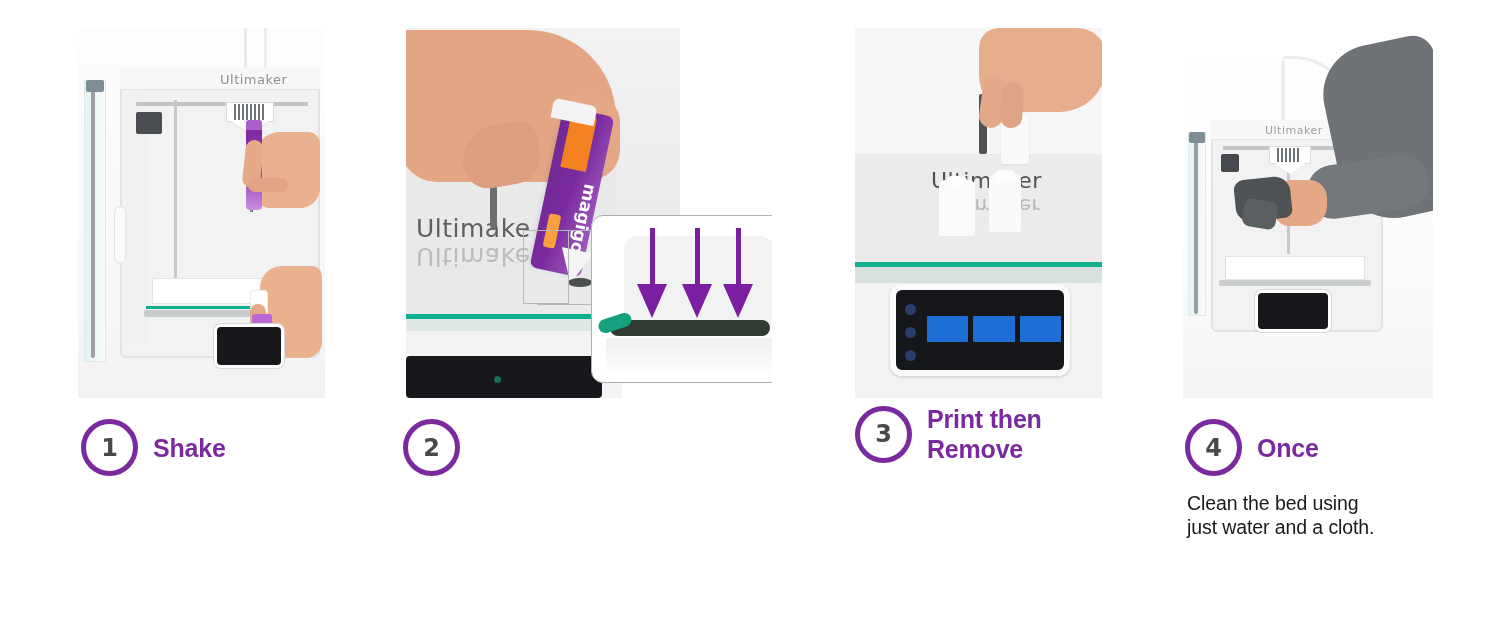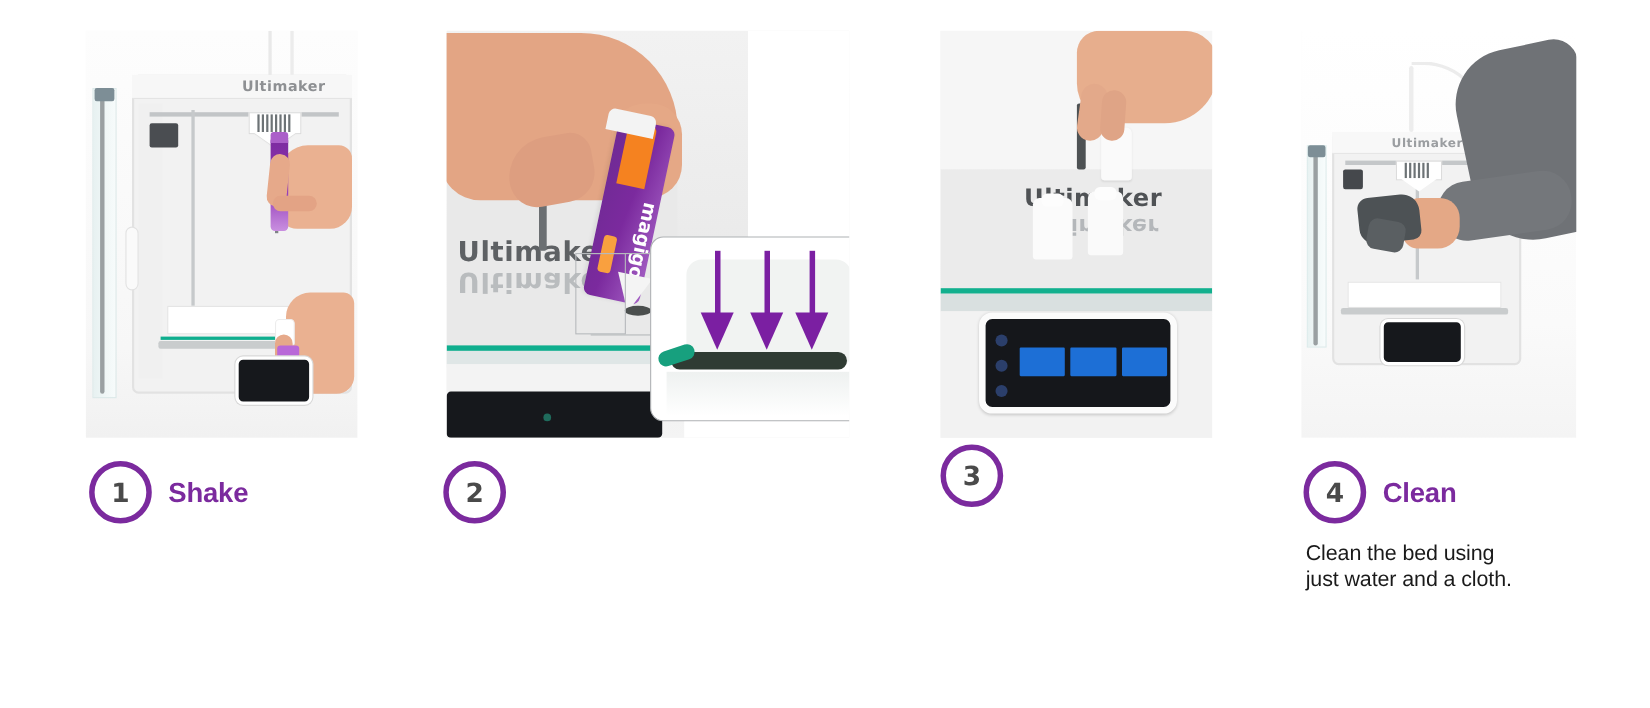--- a/index.html
+++ b/index.html
@@ -38,21 +38,21 @@
   .pr-body {
     position: absolute;
     background: #f2f2f2;
     border: 2px solid #e2e2e2;
     border-radius: 6px;
     box-sizing: border-box;
   }
   .brand {
     position: absolute;
     color: #8e9093;
-    font-weight: bold;
+    font-weight: normal;
     letter-spacing: .5px;
     white-space: nowrap;
     font-family: "DejaVu Sans", sans-serif;
   }
   .head-block {
     position: absolute;
     background: #ffffff;
     border: 1px solid #dcdcdc;
     box-sizing: border-box;
   }
@@ -475,22 +475,24 @@
     <div class="badge">1</div>
     <div class="step-title">Shake</div>
   </div>
 
   <div class="step-head h2">
     <div class="badge">2</div>
   </div>
 
   <div class="step-head h3">
     <div class="badge">3</div>
+    <div class="step-title">Print then
+Remove</div>
   </div>
 
   <div class="step-head h4">
     <div class="badge">4</div>
-    <div class="step-title">Clean</div>
+    <div class="step-title">Once</div>
   </div>
   <div class="step-body b4">Clean the bed using
 just water and a cloth.</div>
 
 </div>
 
 </body></html>

